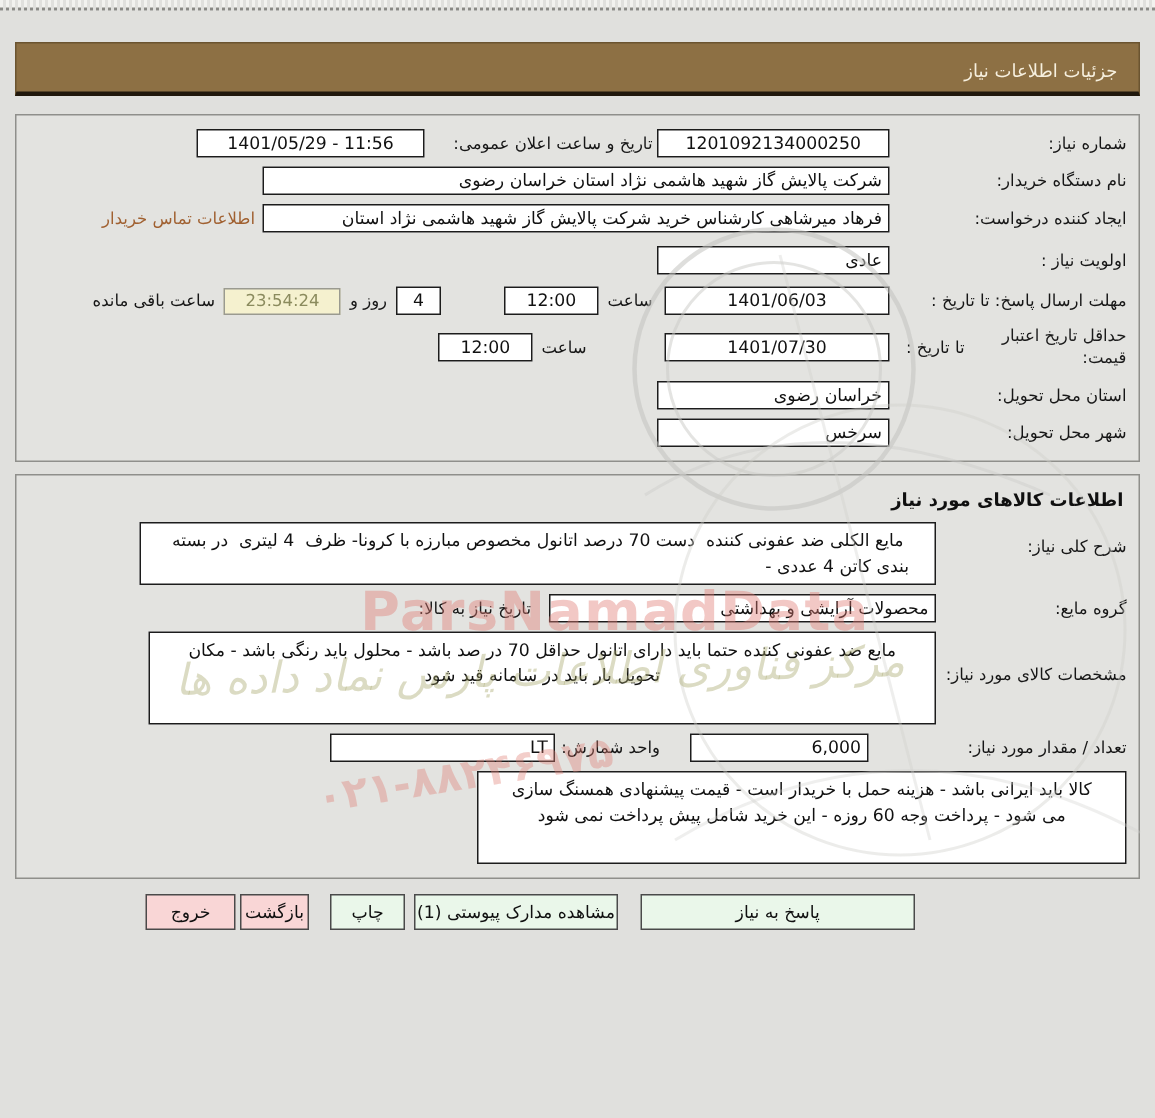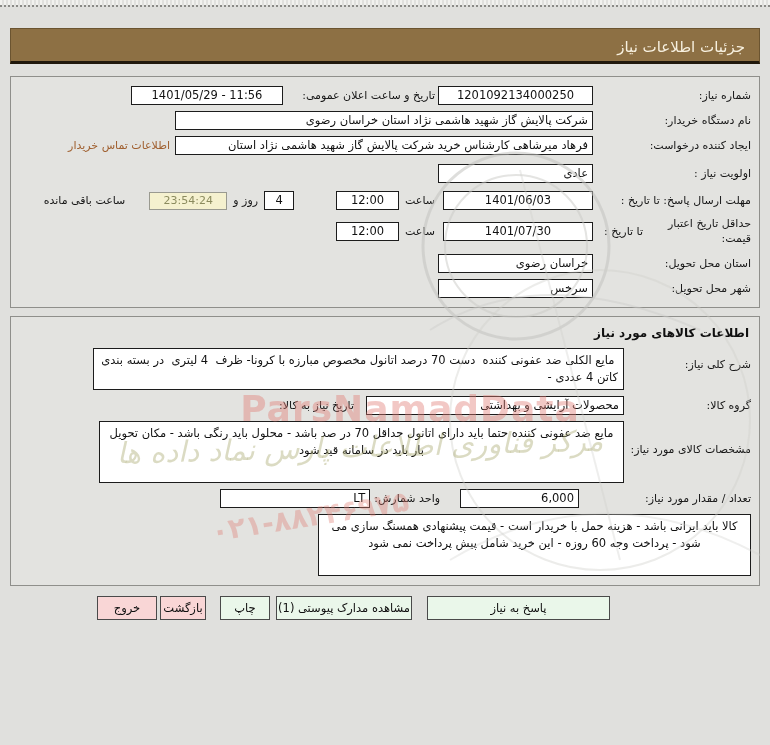--- a/index.html
+++ b/index.html
@@ -24,21 +24,21 @@
   }
 
   
   .title-bar{
     margin:21px 10px 12px 10px;
     height:36px; line-height:36px;
     background:var(--header-bg);
     border:1px solid #6b5430;
     border-bottom:3px solid #20180c;
     color:#f7f0df;
-    font-size:15px;
+    font-size:12px;
     padding:0 14px;
   }
 
   .panel{
     margin:0 10px 8px 10px;
     border:1px solid #8f8f8b;
     background:#e3e3e0;
     padding:9px 8px;
     position:relative;
   }
@@ -59,21 +59,21 @@
     flex:0 0 auto;
     color:#111;
     font-size:11.5px;
   }
   .center{text-align:center;}
   .num{direction:ltr;}
 
   .area{
     background:#fff;
     border:1px solid #1c1c1c;
-    padding:3px 5px;
+    padding:3px 17px;
     line-height:1.45;
     color:#111;
     font-size:11.5px;
     flex:0 0 auto;
     white-space:pre-wrap;
   }
 
   .link{
     color:var(--link);
     margin-right:5px;
@@ -176,29 +176,29 @@
     </div>
 
     <div class="row" style="margin-top:8px;">
       <span class="lbl lbl-col">مهلت ارسال پاسخ: تا تاریخ :</span>
       <div class="field center num" style="flex-basis:150px;">1401/06/03</div>
       <span class="lbl" style="margin-right:8px;">ساعت</span>
       <div class="field center num" style="flex-basis:63px; margin-right:6px;">12:00</div>
       <div class="field center num" style="flex-basis:30px; margin-right:42px;">4</div>
       <span class="lbl" style="margin-right:6px;">روز و</span>
       <div class="countdown-box num" style="margin-right:6px;">23:54:24</div>
-      <span class="lbl" style="margin-right:24px;">ساعت باقی مانده</span>
+      <span class="lbl" style="margin-right:6px;">ساعت باقی مانده</span>
     </div>
 
     <div class="row" style="margin-top:7px;">
       <span class="lbl-col" style="align-items:center;">
         <span class="wraplbl">حداقل تاریخ اعتبار قیمت:</span>
         <span class="lbl" style="margin-right:2px;">تا تاریخ :</span>
       </span>
-      <div class="field center num" style="flex-basis:150px;">1401/07/30</div>
+      <div class="field center num" style="flex-basis:150px;margin-left:44px;">1401/07/30</div>
       <span class="lbl" style="margin-right:8px;">ساعت</span>
       <div class="field center num" style="flex-basis:63px; margin-right:6px;">12:00</div>
     </div>
 
     <div class="row" style="margin-top:7px;">
       <span class="lbl lbl-col">استان محل تحویل:</span>
       <div class="field" style="flex-basis:155px;margin-left:20px;">خراسان رضوی</div>
     </div>
 
     <div class="row">
@@ -211,21 +211,21 @@
   <div class="panel" style="height:270px;">
 
     <div class="sec2-header">اطلاعات کالاهای مورد نیاز</div>
 
     <div class="row" style="align-items:flex-start;">
       <span class="lbl lbl-col2" style="padding-top:10px;">شرح کلی نیاز:</span>
       <div class="area" style="flex-basis:531px; min-height:42px; text-align:right;"> مایع الکلی ضد عفونی کننده  دست 70 درصد اتانول مخصوص مبارزه با کرونا- ظرف  4 لیتری  در بسته بندی کاتن 4 عددی -</div>
     </div>
 
     <div class="row">
-      <span class="lbl lbl-col2" style="align-items:center; padding-top:0;">گروه کالا:</span>
+      <span class="lbl lbl-col2" style="align-items:center; padding-top:0;">گروه مایع:</span>
       <div class="field" style="flex-basis:258px;">محصولات آرایشی و بهداشتی</div>
       <span class="lbl" style="margin-right:12px; flex-basis:100px;">تاریخ نیاز به کالا:</span>
     </div>
 
     <div class="row" style="align-items:flex-start;">
       <span class="lbl lbl-col2" style="padding-top:22px;">مشخصات کالای مورد نیاز:</span>
       <div class="area" style="flex-basis:525px; min-height:62px; text-align:center;">مایع ضد عفونی کننده حتما باید دارای اتانول حداقل 70 در صد باشد - محلول باید رنگی باشد - مکان تحویل بار باید در سامانه قید شود</div>
     </div>
 
     <div class="row">

